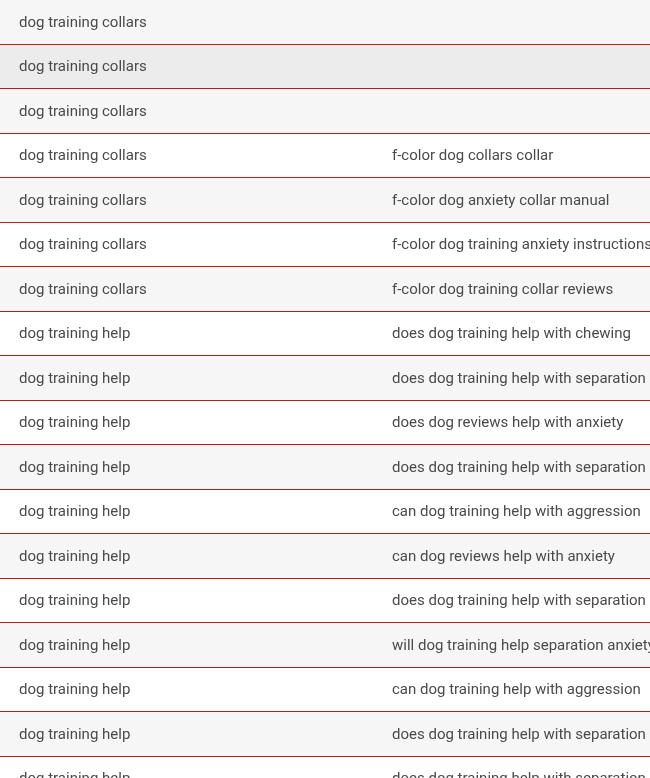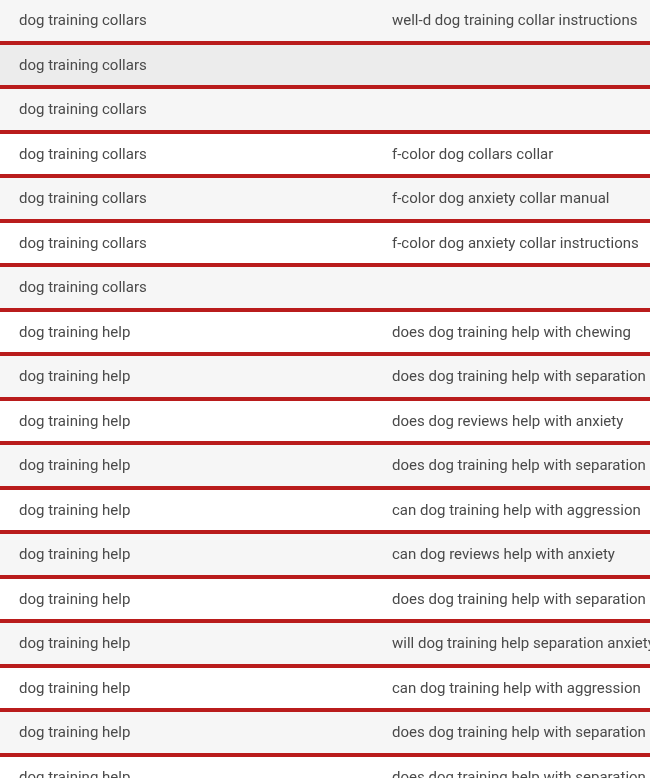--- a/index.html
+++ b/index.html
@@ -10,21 +10,21 @@
     background: #ffffff;
     width: 650px;
     overflow: hidden;
   }
   .table {
     width: 100%;
     border-collapse: collapse;
   }
   .row {
     display: flex;
-    border-bottom: 4px solid #b91c1c;
+    border-bottom: 1px solid #b91c1c;
     height: 44.5px;
     align-items: center;
   }
   .row.selected {
     background: #ececec;
   }
   .row.alt {
     background: #f6f6f6;
   }
   .row.white {
@@ -44,42 +44,42 @@
     white-space: nowrap;
     overflow: hidden;
   }
 </style>
 </head>
 <body>
 
 <div class="table" id="table-root">
     <div class="row alt">
       <div class="cell-left">dog training collars</div>
-      <div class="cell-right">well-d dog training collar instructions</div>
     </div>
     <div class="row selected">
       <div class="cell-left">dog training collars</div>
     </div>
     <div class="row alt">
       <div class="cell-left">dog training collars</div>
     </div>
     <div class="row white">
       <div class="cell-left">dog training collars</div>
       <div class="cell-right">f-color dog collars collar</div>
     </div>
     <div class="row alt">
       <div class="cell-left">dog training collars</div>
       <div class="cell-right">f-color dog anxiety collar manual</div>
     </div>
     <div class="row white">
       <div class="cell-left">dog training collars</div>
-      <div class="cell-right">f-color dog anxiety collar instructions</div>
+      <div class="cell-right">f-color dog training anxiety instructions</div>
     </div>
     <div class="row alt">
       <div class="cell-left">dog training collars</div>
+      <div class="cell-right">f-color dog training collar reviews</div>
     </div>
     <div class="row white">
       <div class="cell-left">dog training help</div>
       <div class="cell-right">does dog training help with chewing</div>
     </div>
     <div class="row alt">
       <div class="cell-left">dog training help</div>
       <div class="cell-right">does dog training help with separation a</div>
     </div>
     <div class="row white">

